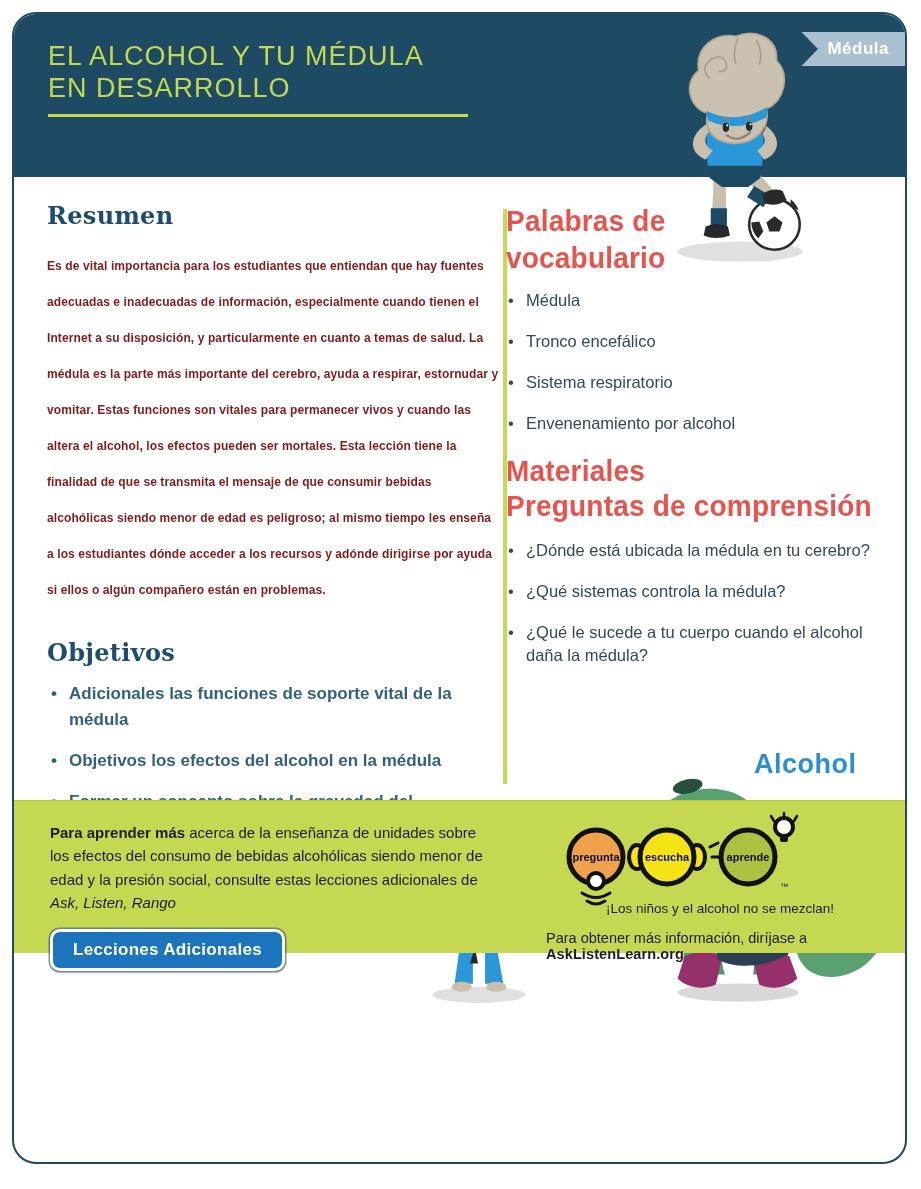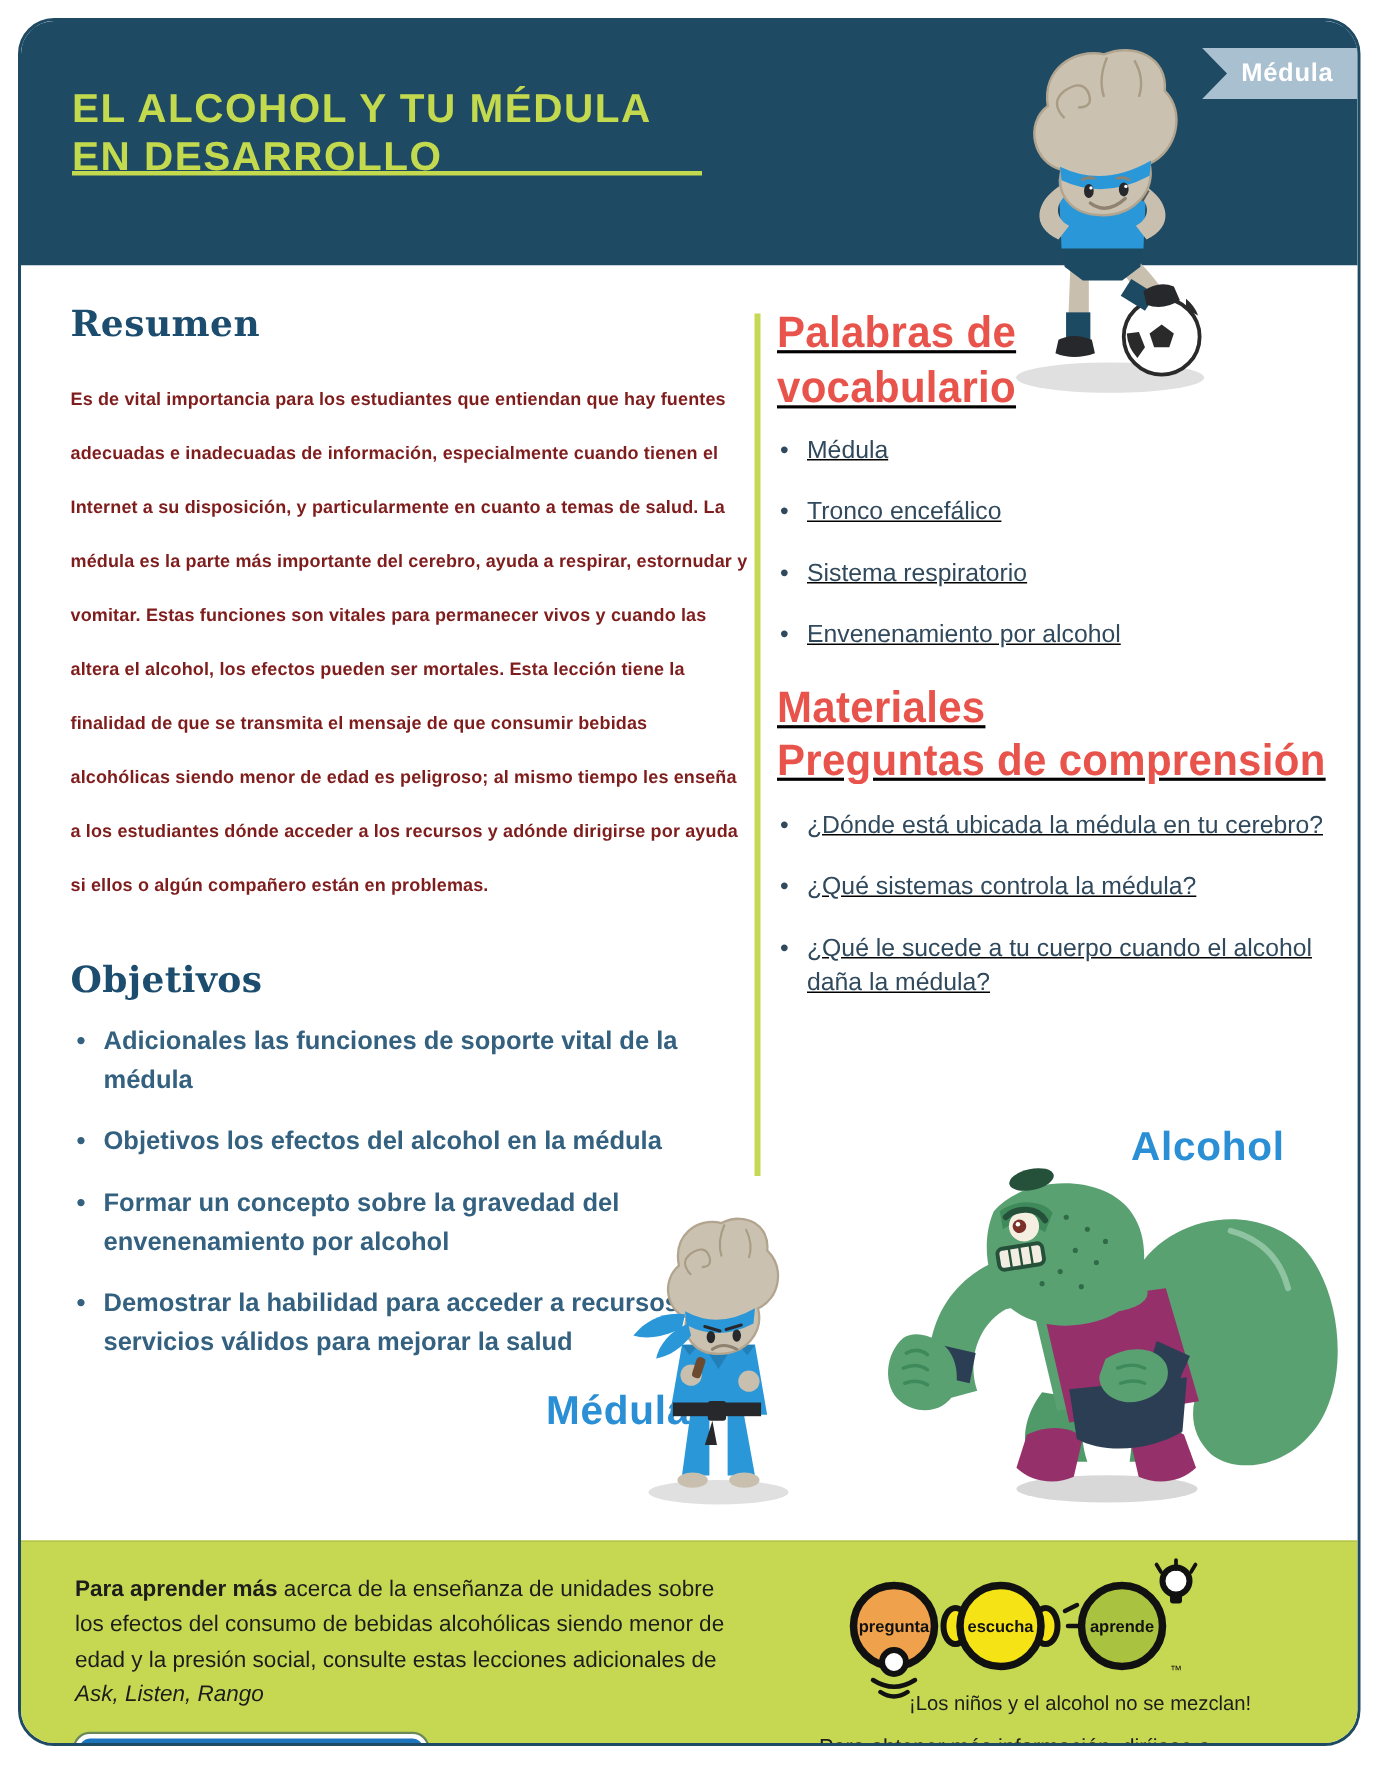--- a/index.html
+++ b/index.html
@@ -1,32 +1,32 @@
 <!DOCTYPE html>
 <html lang="es"><head>
 <meta charset="utf-8">
 <style>
   html,body{margin:0;padding:0;background:#ffffff;}
   body{width:921px;height:1189px;position:relative;font-family:"Liberation Sans",sans-serif;-webkit-font-smoothing:antialiased;}
   .card{position:absolute;left:12px;top:12px;width:895px;height:1152px;border:2px solid #1f4a63;border-radius:24px;overflow:hidden;background:#ffffff;box-sizing:border-box;}
 
   
   .header{position:relative;height:163px;background:#1f4a63;}
-  .title{position:absolute;left:34px;top:42px;color:#c3d94e;font-size:27px;font-weight:bold;letter-spacing:1px;line-height:1.2;}
+  .title{position:absolute;left:34px;top:26px;color:#c3d94e;font-size:27px;font-weight:normal;letter-spacing:1px;line-height:1.2;}
   .title-rule{position:absolute;left:34px;top:100px;width:420px;height:3px;background:#c3d94e;}
   .meta{position:absolute;left:34px;top:116px;color:#ffffff;font-size:22px;font-weight:bold;letter-spacing:.4px;}
   .meta .sep{margin:0 14px;font-weight:normal;color:#e8eef2;}
   .badge{position:absolute;right:0;top:18px;background:#a9c0d0;color:#ffffff;font-size:17px;font-weight:bold;padding:7px 16px 7px 26px;letter-spacing:.5px;clip-path:polygon(0 0,100% 0,100% 100%,0 100%,16% 50%);}
   .mascot{position:absolute;right:84px;top:12px;width:172px;height:238px;z-index:5;}
 
   
-  .content{position:relative;height:850px;background:#ffffff;}
+  .content{position:relative;height:623px;background:#ffffff;}
   .divider{position:absolute;left:489px;top:32px;width:4px;height:575px;background:#c6d854;}
   .col-left{position:absolute;left:33px;top:24px;width:452px;}
-  .col-right{position:absolute;left:504px;top:26px;width:372px;text-decoration:underline;}
+  .col-right{position:absolute;left:492px;top:26px;width:372px;}
 
   h2.dark{margin:0;color:#1d4d6e;font-family:"DejaVu Serif","Liberation Serif",serif;font-size:24px;font-weight:bold;letter-spacing:.3px;}
   .body-text{margin:18px 0 0 0;color:#7f1d1d;font-size:12px;font-weight:bold;line-height:36px;letter-spacing:.1px;}
 
   ul.dots{list-style:none;margin:14px 0 0 0;padding:0;}
   ul.dots li{position:relative;padding-left:22px;margin-bottom:15px;color:#33617f;font-size:17px;font-weight:bold;line-height:26px;}
   ul.dots li::before{content:"•";position:absolute;left:4px;top:0;color:#33617f;}
 
   h2.red{margin:0;color:#e8544c;font-size:28px;font-weight:bold;letter-spacing:.2px;line-height:1.25;transform:scaleY(1.05);transform-origin:left top;}
   .col-right .vocab-heading{max-width:250px;}

